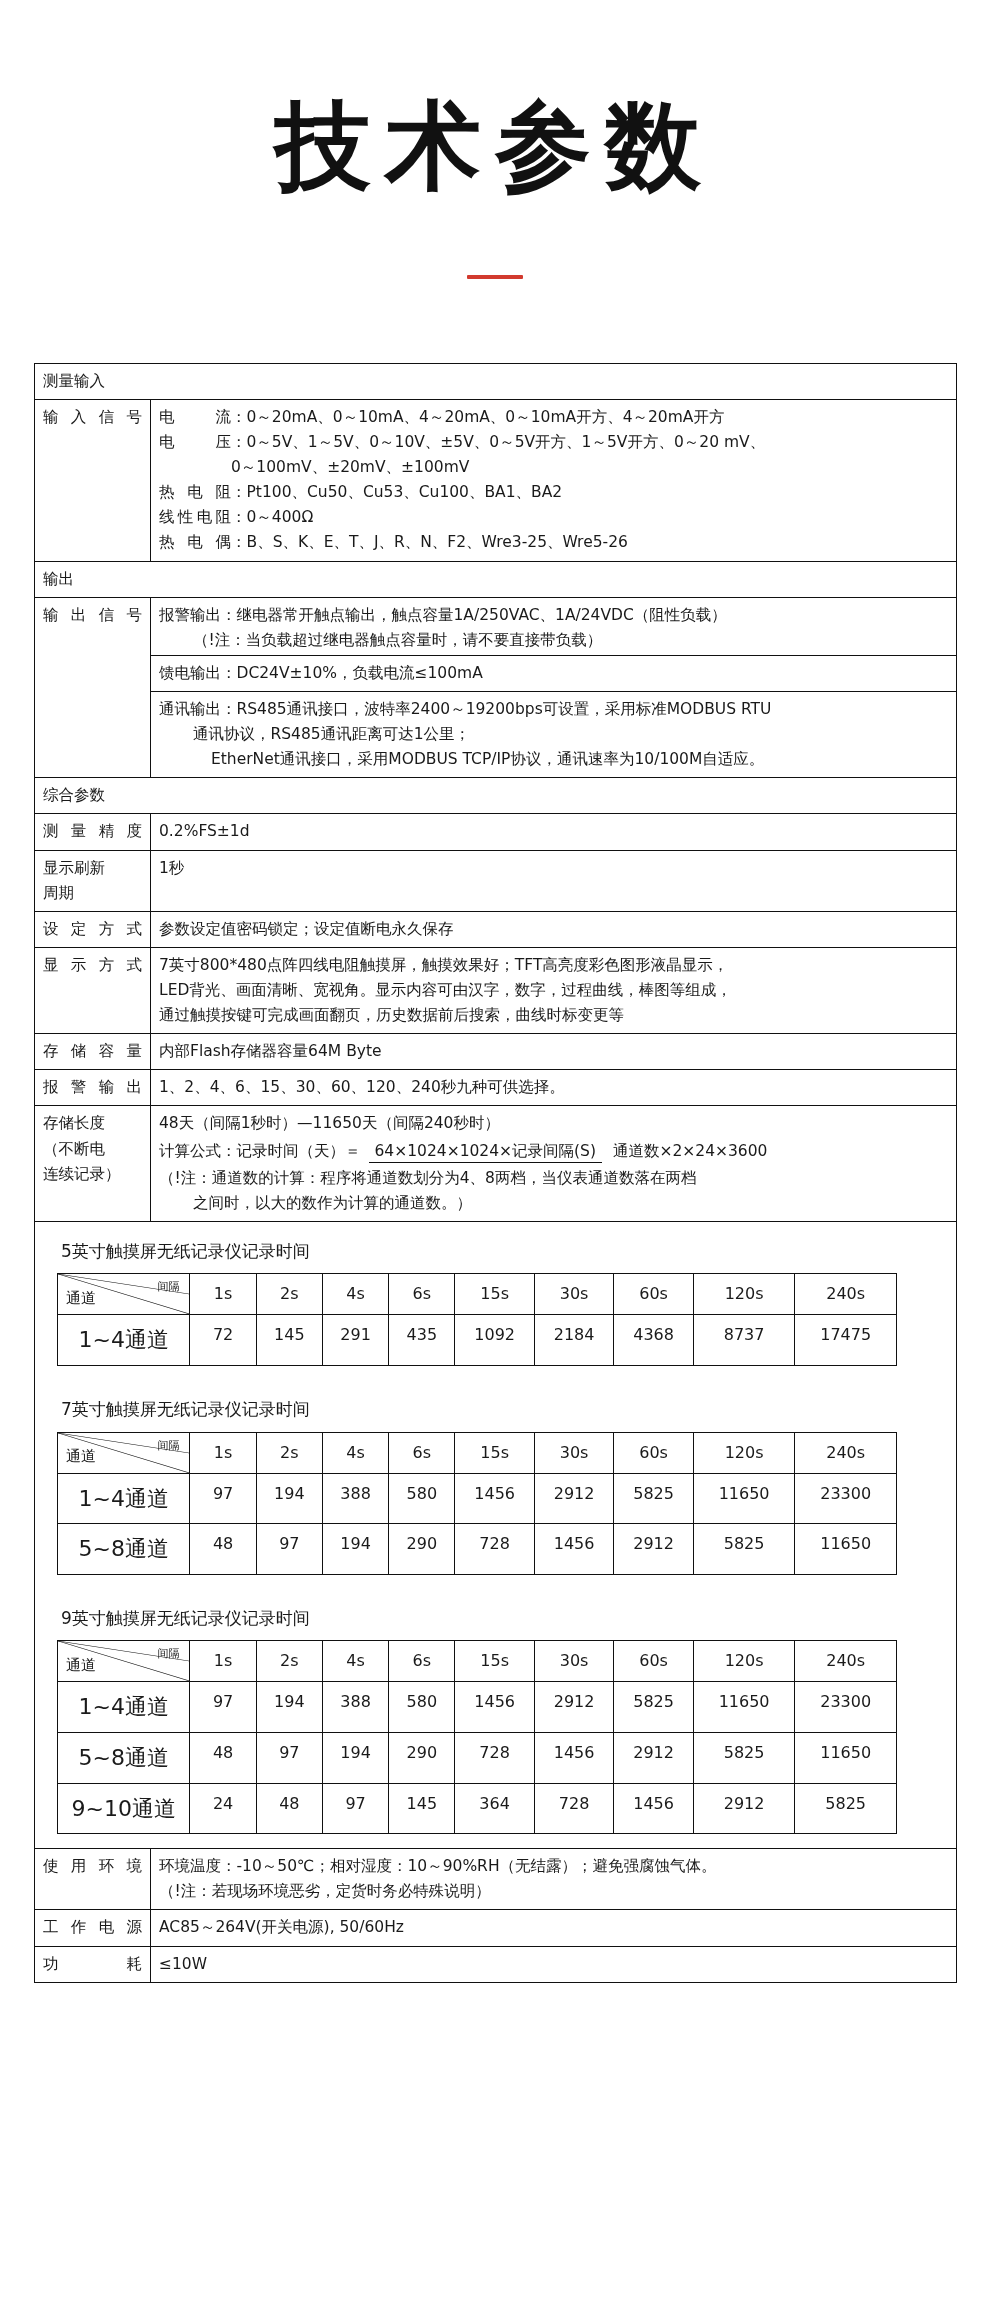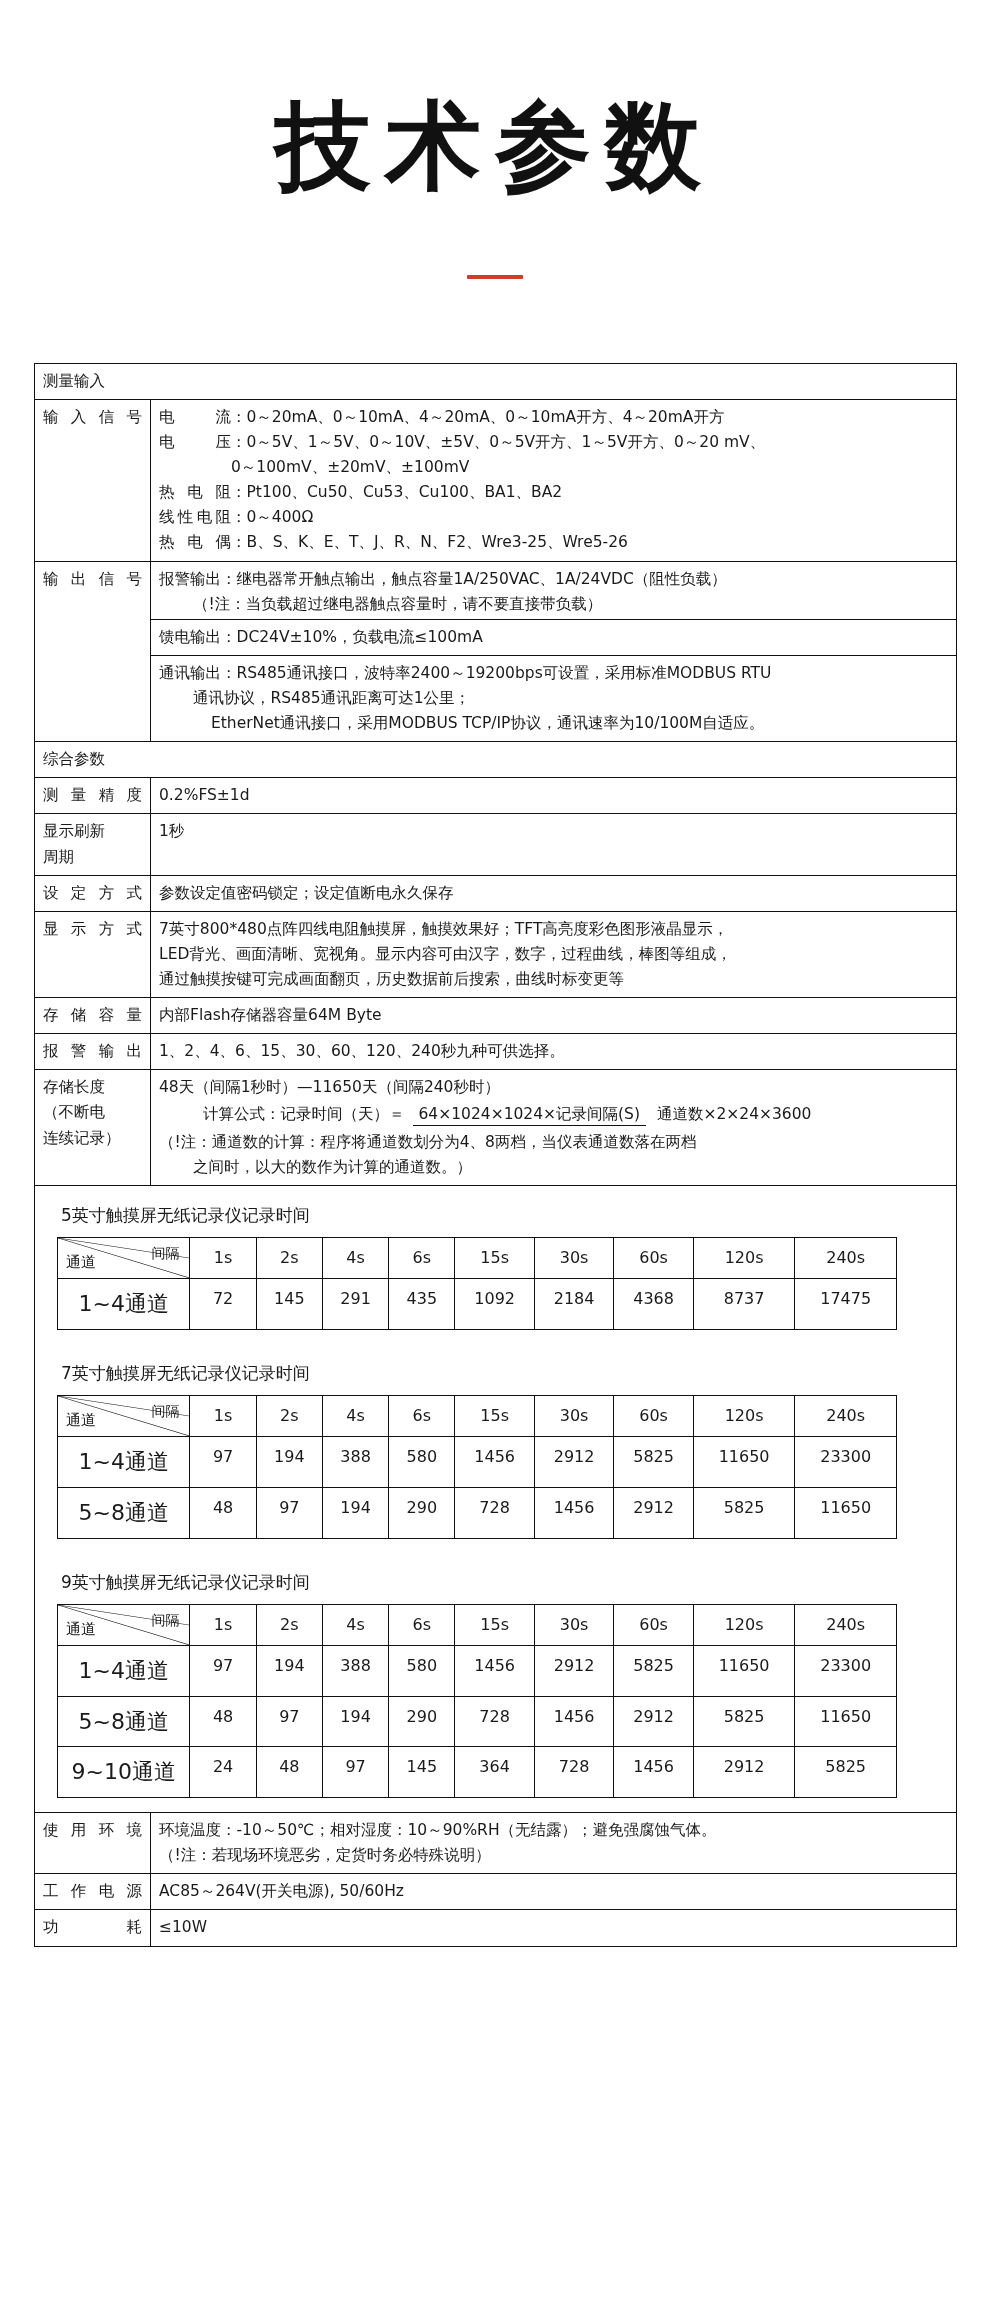--- a/index.html
+++ b/index.html
@@ -56,41 +56,41 @@
   .flowrow .k{flex:0 0 72px;text-align:justify;text-align-last:justify;}
   .flowrow .v{flex:1 1 auto;}
 
   
   table.inner{width:100%;border-collapse:collapse;table-layout:fixed;}
   table.inner td{border:0;padding:0;}
   table.inner tr.divider td{border-top:1px solid #111;padding-top:4px;}
   table.inner tr td{padding:4px 0;}
 
   
-  .formula{display:flex;align-items:center;gap:8px;padding:2px 0 2px 0;margin-left:44px;}
+  .formula{display:flex;align-items:center;gap:8px;padding:2px 0 2px 0;}
   .frac{display:inline-block;text-align:center;vertical-align:middle;}
   .frac .num{border-bottom:1px solid #111;padding:0 6px 2px 6px;}
   .frac .den{padding:2px 6px 0 6px;}
 
   
   .rt-block{padding:14px 0 10px 22px;}
   .rt-title{font-size:17px;margin:2px 0 8px 4px;}
   table.rt{
     border-collapse:collapse;
     table-layout:fixed;
     width:840px;
     font-size:16px;
     margin-bottom:4px;
   }
   table.rt td{border:1px solid #111;text-align:center;padding:7px 2px;height:26px;}
   td.corner{
     position:relative;height:74px;padding:0;overflow:hidden;
   }
   td.corner .diag{position:absolute;left:0;top:0;width:100%;height:100%;}
-  td.corner .t1{position:absolute;right:10px;top:4px;font-size:14px;}
+  td.corner .t1{position:absolute;right:10px;top:4px;font-size:11px;}
   td.corner .t2{position:absolute;right:8px;top:38px;font-size:15px;}
   td.corner .t3{position:absolute;left:8px;bottom:4px;font-size:15px;}
   td.chname{text-align:left;padding-left:10px;font-size:22px;}
 
   
   .bottom td{vertical-align:top;}
 </style>
 </head>
 <body>
 
@@ -136,20 +136,23 @@
               <span class="k">线性电阻</span>
               <span class="v">：<span>0～400Ω</span></span>
             </div>
             <div class="flowrow">
               <span class="k">热 电 偶</span>
               <span class="v">：<span>B、S、K、E、T、J、R、N、F2、Wre3-25、Wre5-26</span></span>
             </div>
           </td>
         </tr>
 
+        <tr>
+          <td class="lbl nj sec" colspan="2">输出</td>
+        </tr>
 
         <tr>
           <td class="lbl">输出信号</td>
           <td style="padding:0 0 0 0;">
             <table class="inner">
               <tbody>
                   <tr>
                 <td style="padding:5px 8px 2px 8px;">
                   <span class="sub">报警输出：继电器常开触点输出，触点容量1A/250VAC、1A/24VDC（阻性负载）</span>
                   <span class="sub indent">（!注：当负载超过继电器触点容量时，请不要直接带负载）</span>

